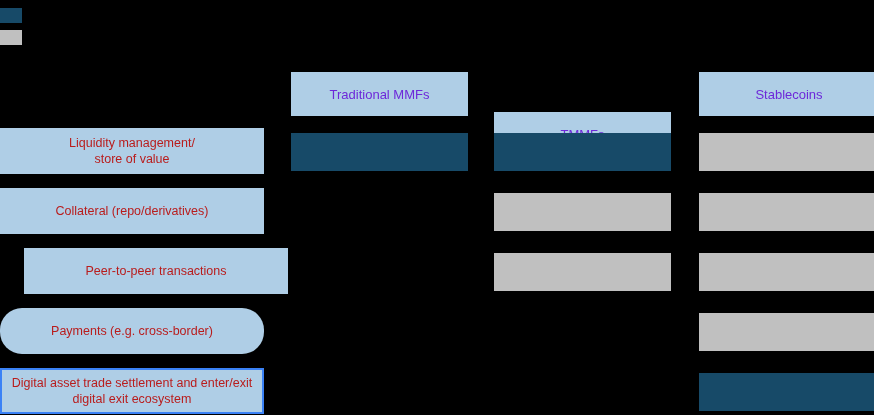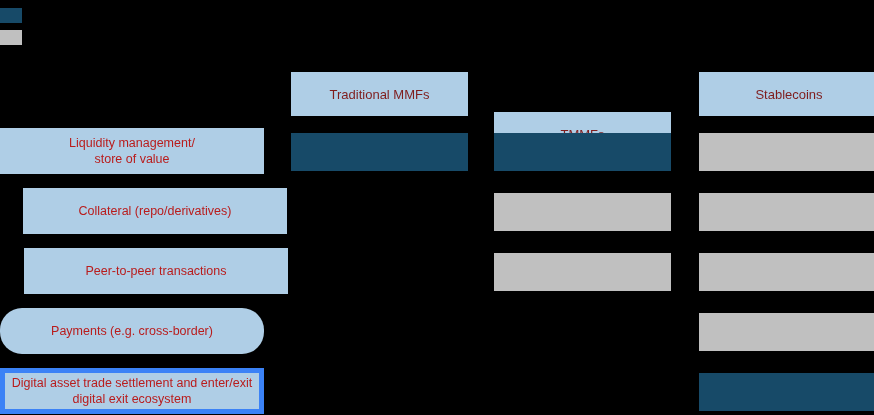--- a/index.html
+++ b/index.html
@@ -58,21 +58,21 @@
   .box {
     position: absolute;
     box-sizing: border-box;
   }
 
   
   .col-header {
     height: 44px;
     top: 72px;
     background: #AFCEE6;
-    color: #7f1d1d;
+    color: #6d28d9;
     font-size: 13px;
     display: flex;
     align-items: center;
     justify-content: center;
     text-align: center;
     padding: 0 6px;
   }
   .col-header.c0 { left: 291px; width: 177px; }
   .col-header.c1 { left: 494px; width: 177px; margin-top: 40px; }
   .col-header.c2 { left: 699px; width: 180px; }
@@ -86,24 +86,24 @@
     color: #b91c1c;
     font-size: 12.5px;
     line-height: 16px;
     display: flex;
     align-items: center;
     justify-content: center;
     text-align: center;
     padding: 0 6px;
   }
   .row-label.bordered {
-    border: 5px solid #3b82f6;
+    border: 2px solid #3b82f6;
   }
   .row-label.r0 { top: 128px; }
-  .row-label.r1 { top: 188px; margin-left: 23px; }
+  .row-label.r1 { top: 188px; }
   .row-label.r2 { top: 248px; margin-left: 24px; }
   .row-label.r3 { top: 308px; border-radius: 22px; }
   .row-label.r4 { top: 368px; }
 
   
   .cell {
     height: 38px;
   }
   .cell.r0 { top: 133px; }
   .cell.r1 { top: 193px; }

